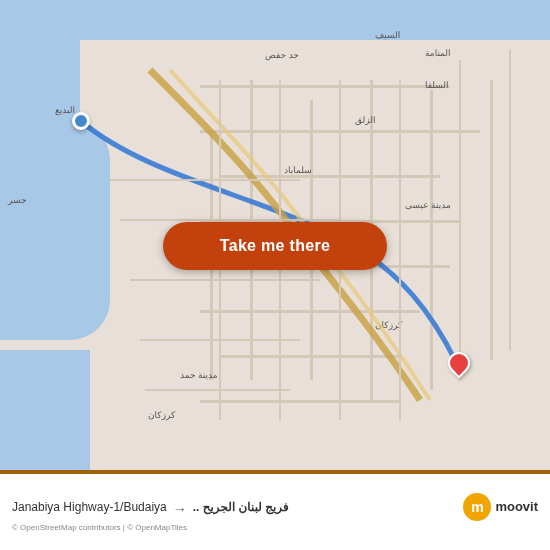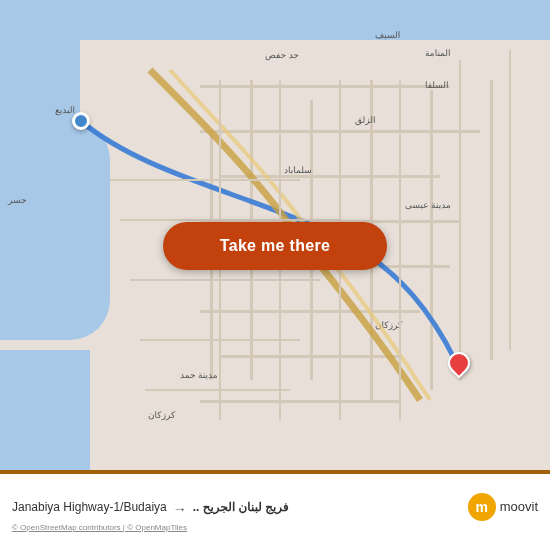--- a/index.html
+++ b/index.html
@@ -220,29 +220,28 @@
       display: flex;
       align-items: center;
       justify-content: center;
       font-size: 14px;
       color: white;
       font-weight: bold;
     }
 
     .moovit-text {
       font-size: 13px;
-      font-weight: normal;
+      font-weight: bold;
       color: #333;
     }
 
     .attribution {
       font-size: 8px;
       color: #888;
       margin-top: 2px;
-      text-decoration: underline;
     }
   </style>
 </head>
 <body>
 
 <div class="container">
 
   <div class="map-area">
 
     <div class="sea-top"></div>

